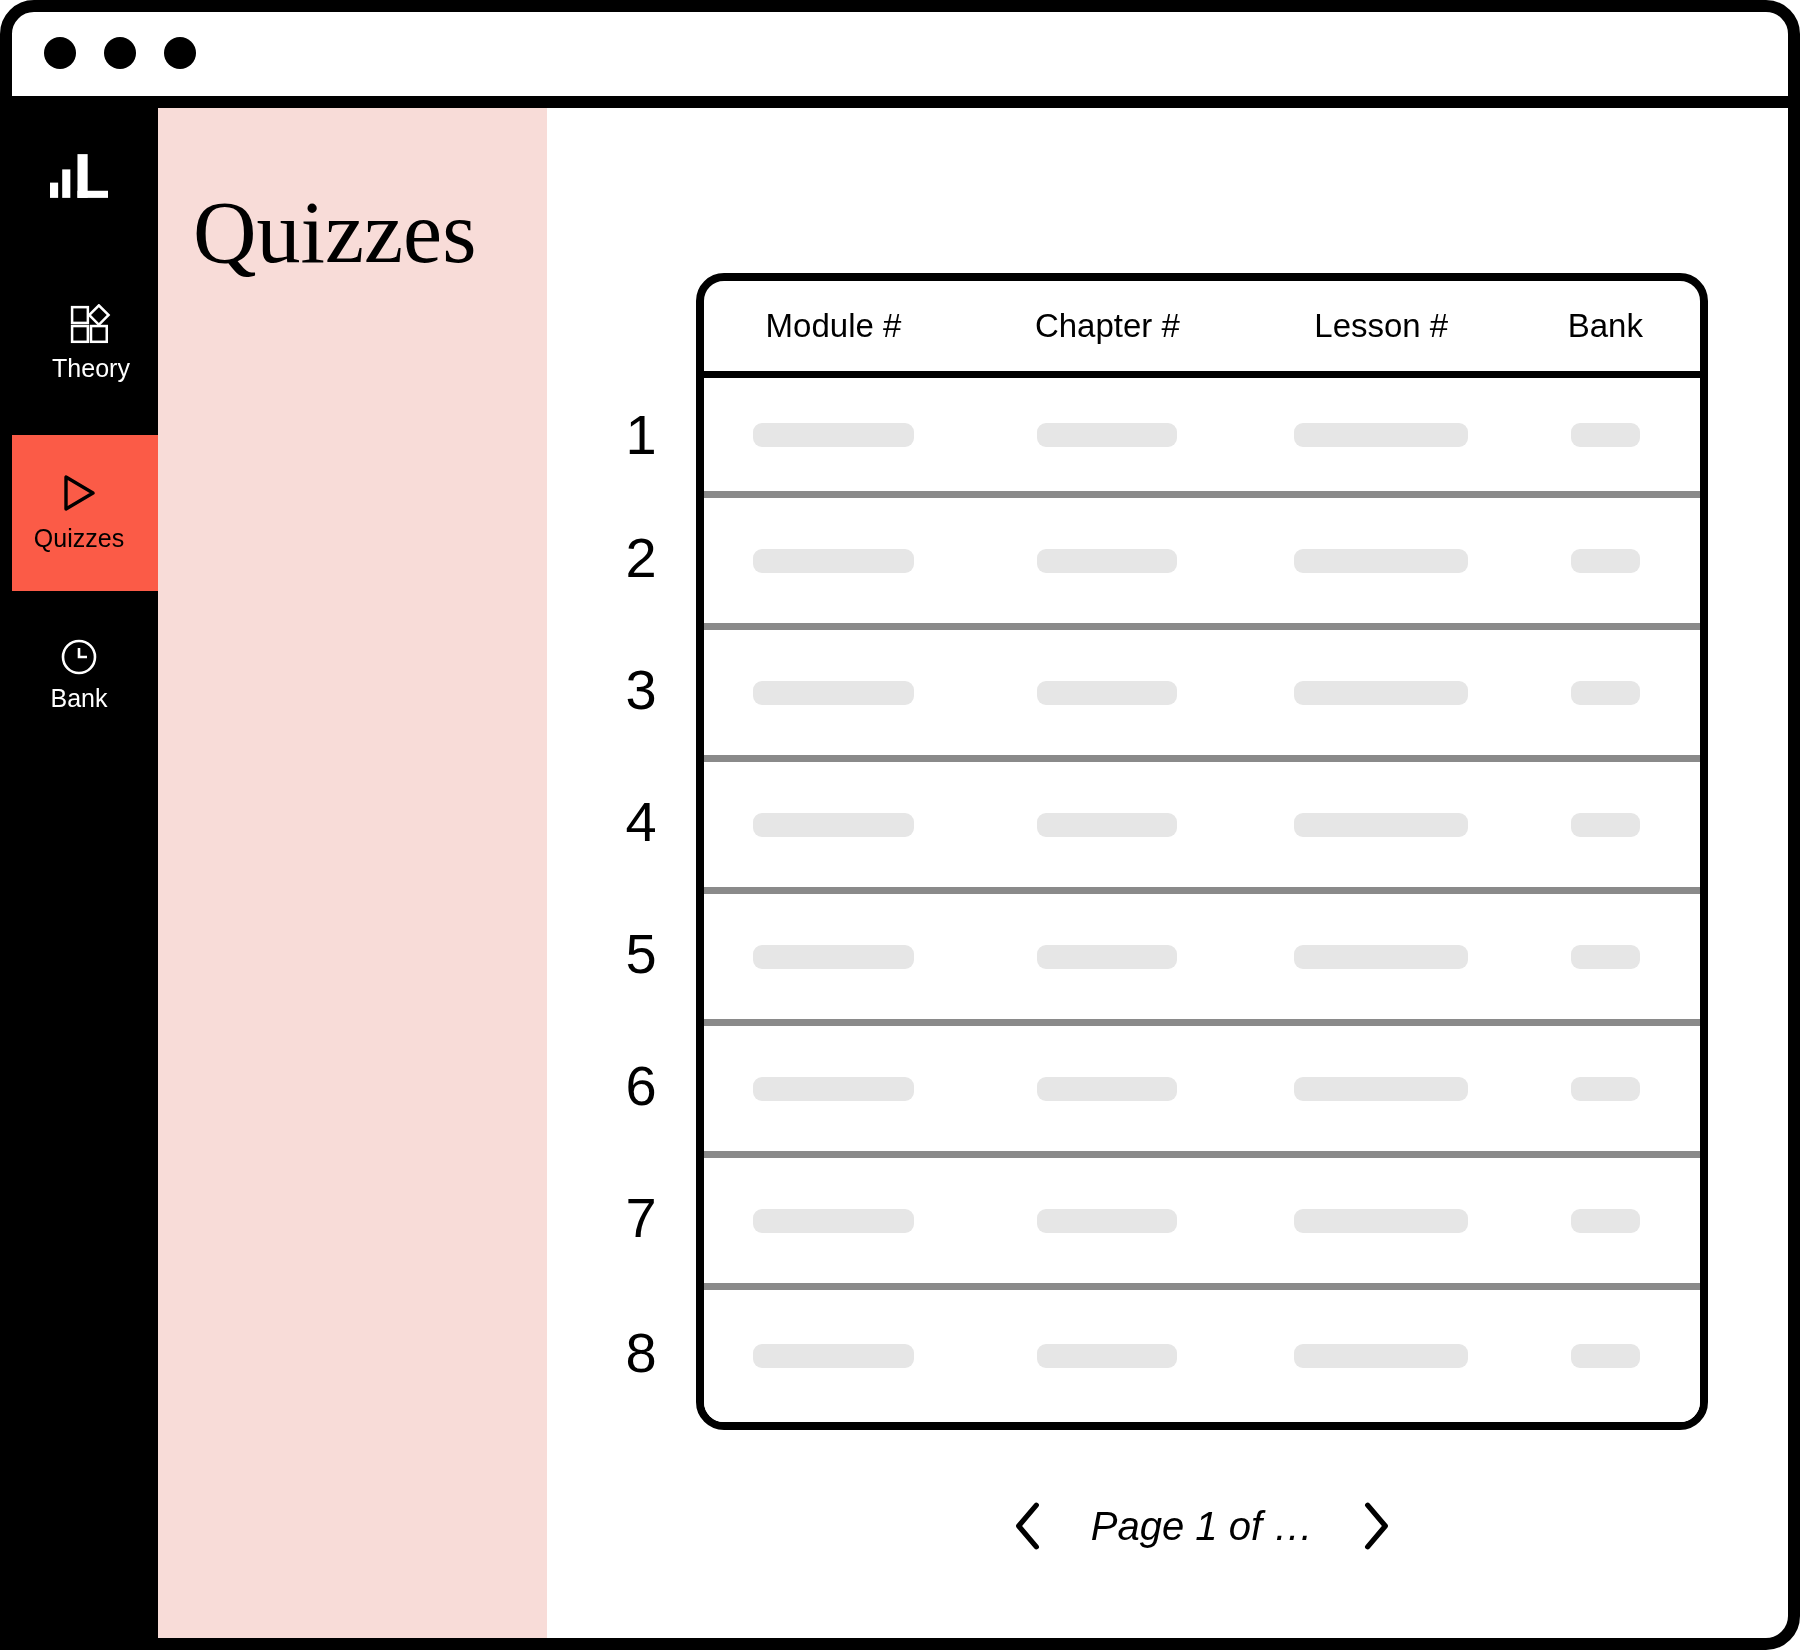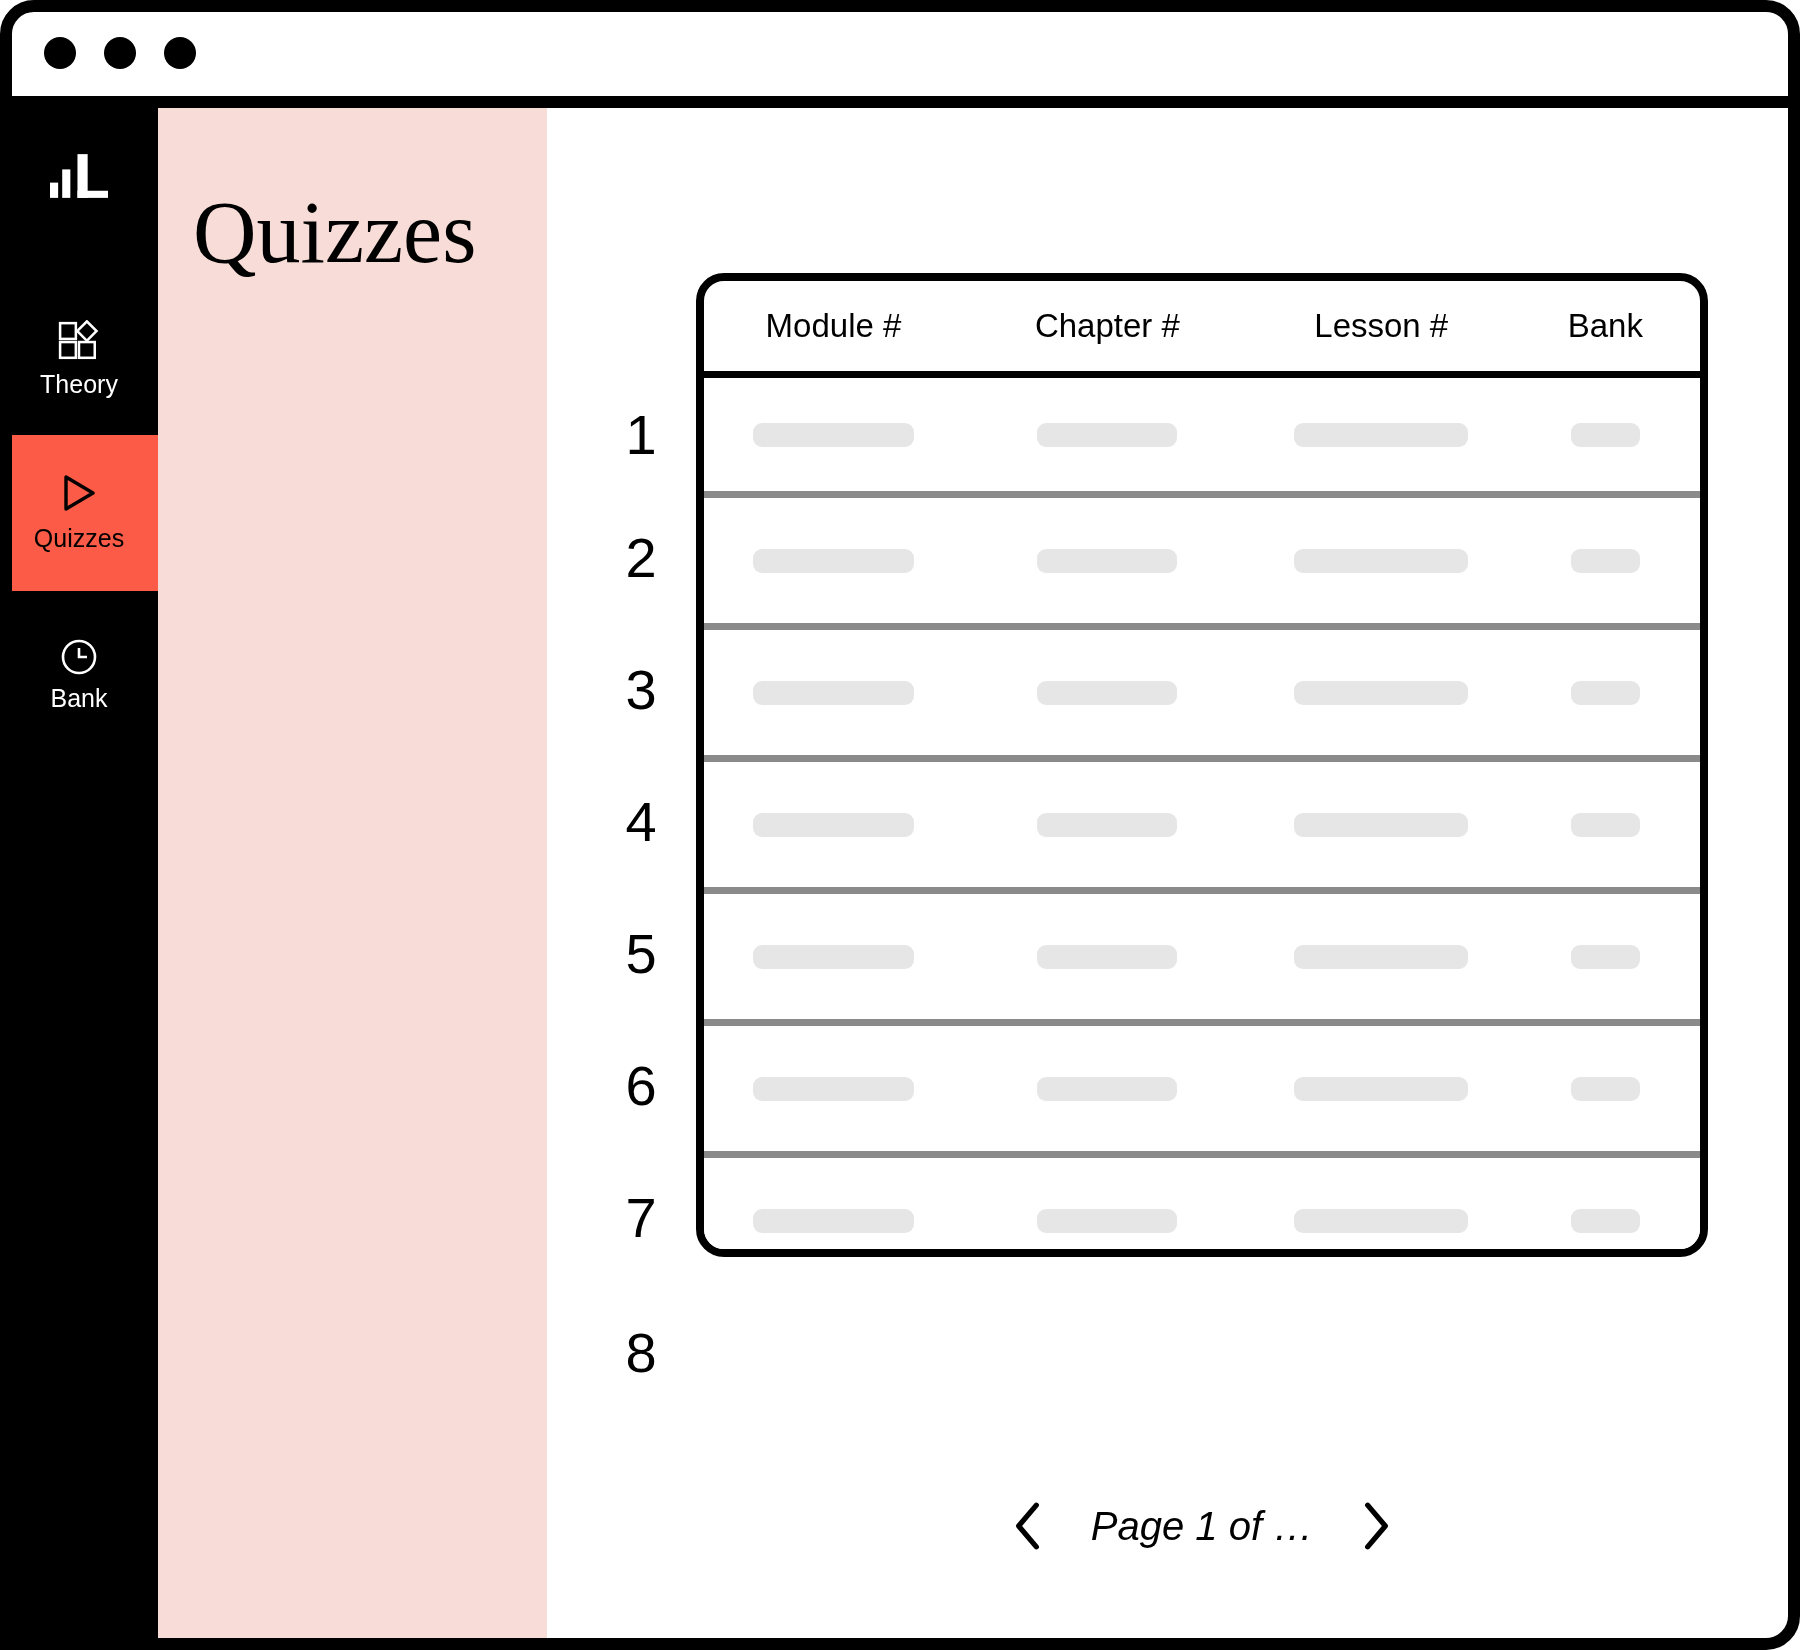--- a/index.html
+++ b/index.html
@@ -15,34 +15,34 @@
   .titlebar { position:absolute; left:0; top:0; width:100%; height:96px; background:#fff; }
   .dot { position:absolute; top:37px; width:32px; height:32px; border-radius:50%; background:#000; }
   .dot.d1 { left:44px; } .dot.d2 { left:104px; } .dot.d3 { left:164px; }
   .titlebar-divider { position:absolute; top:96px; left:0; width:100%; height:12px; background:#000; z-index:5; }
   
   .sidebar { position:absolute; left:0; top:108px; width:158px; bottom:0; background:#000; z-index:2; }
   .side-item { position:absolute; left:0; width:158px; display:flex; flex-direction:column;
                align-items:center; gap:9px; }
   .side-label { font-size:25px; color:#fff; line-height:1.1; }
   .logo-wrap { position:absolute; left:0; top:46px; width:158px; display:flex; justify-content:center; }
-  .item-theory { top:212px; }
+  .item-theory { top:196px;padding-left:12px; }
   .active-tile { position:absolute; left:0; top:327px; width:158px; height:156px;
                  display:flex; flex-direction:column; align-items:center; justify-content:center;
                  gap:12px; }
   .active-tile .side-label { color:#000; }
   .item-exams { top:530px; }
   
   .pink-panel { position:absolute; left:158px; top:108px; width:389px; bottom:0; z-index:1; }
   .panel-title { position:absolute; left:35px; top:18px; font-family:"Liberation Serif", serif;
                  font-size:88px; font-weight:400; line-height:1.1; color:#000; }
   
   .heading { position:absolute; left:698px; top:170px; font-size:44px; font-weight:700;
              letter-spacing:0.3px; }
-  .qtable { position:absolute; left:696px; top:273px; width:1012px; height:984px;
+  .qtable { position:absolute; left:696px; top:273px; width:1012px; height:1157px;
             box-sizing:border-box; border:8px solid #000; border-radius:28px;
             background:#fff; overflow:hidden; }
   .thead { height:90px; border-bottom:7px solid #000; display:grid;
            grid-template-columns:26% 29% 26% 19%; }
   .th { display:flex; align-items:center; justify-content:center; font-size:33px; }
   .trow { display:grid; grid-template-columns:26% 29% 26% 19%; box-sizing:border-box; height:132px;
           border-top:7px solid #8A8A8A; background:#fff; }
   .trow.first { height:113px; border-top:none; }
   .trow.last { height:139px; }
   .cell { display:flex; align-items:center; justify-content:center; }

